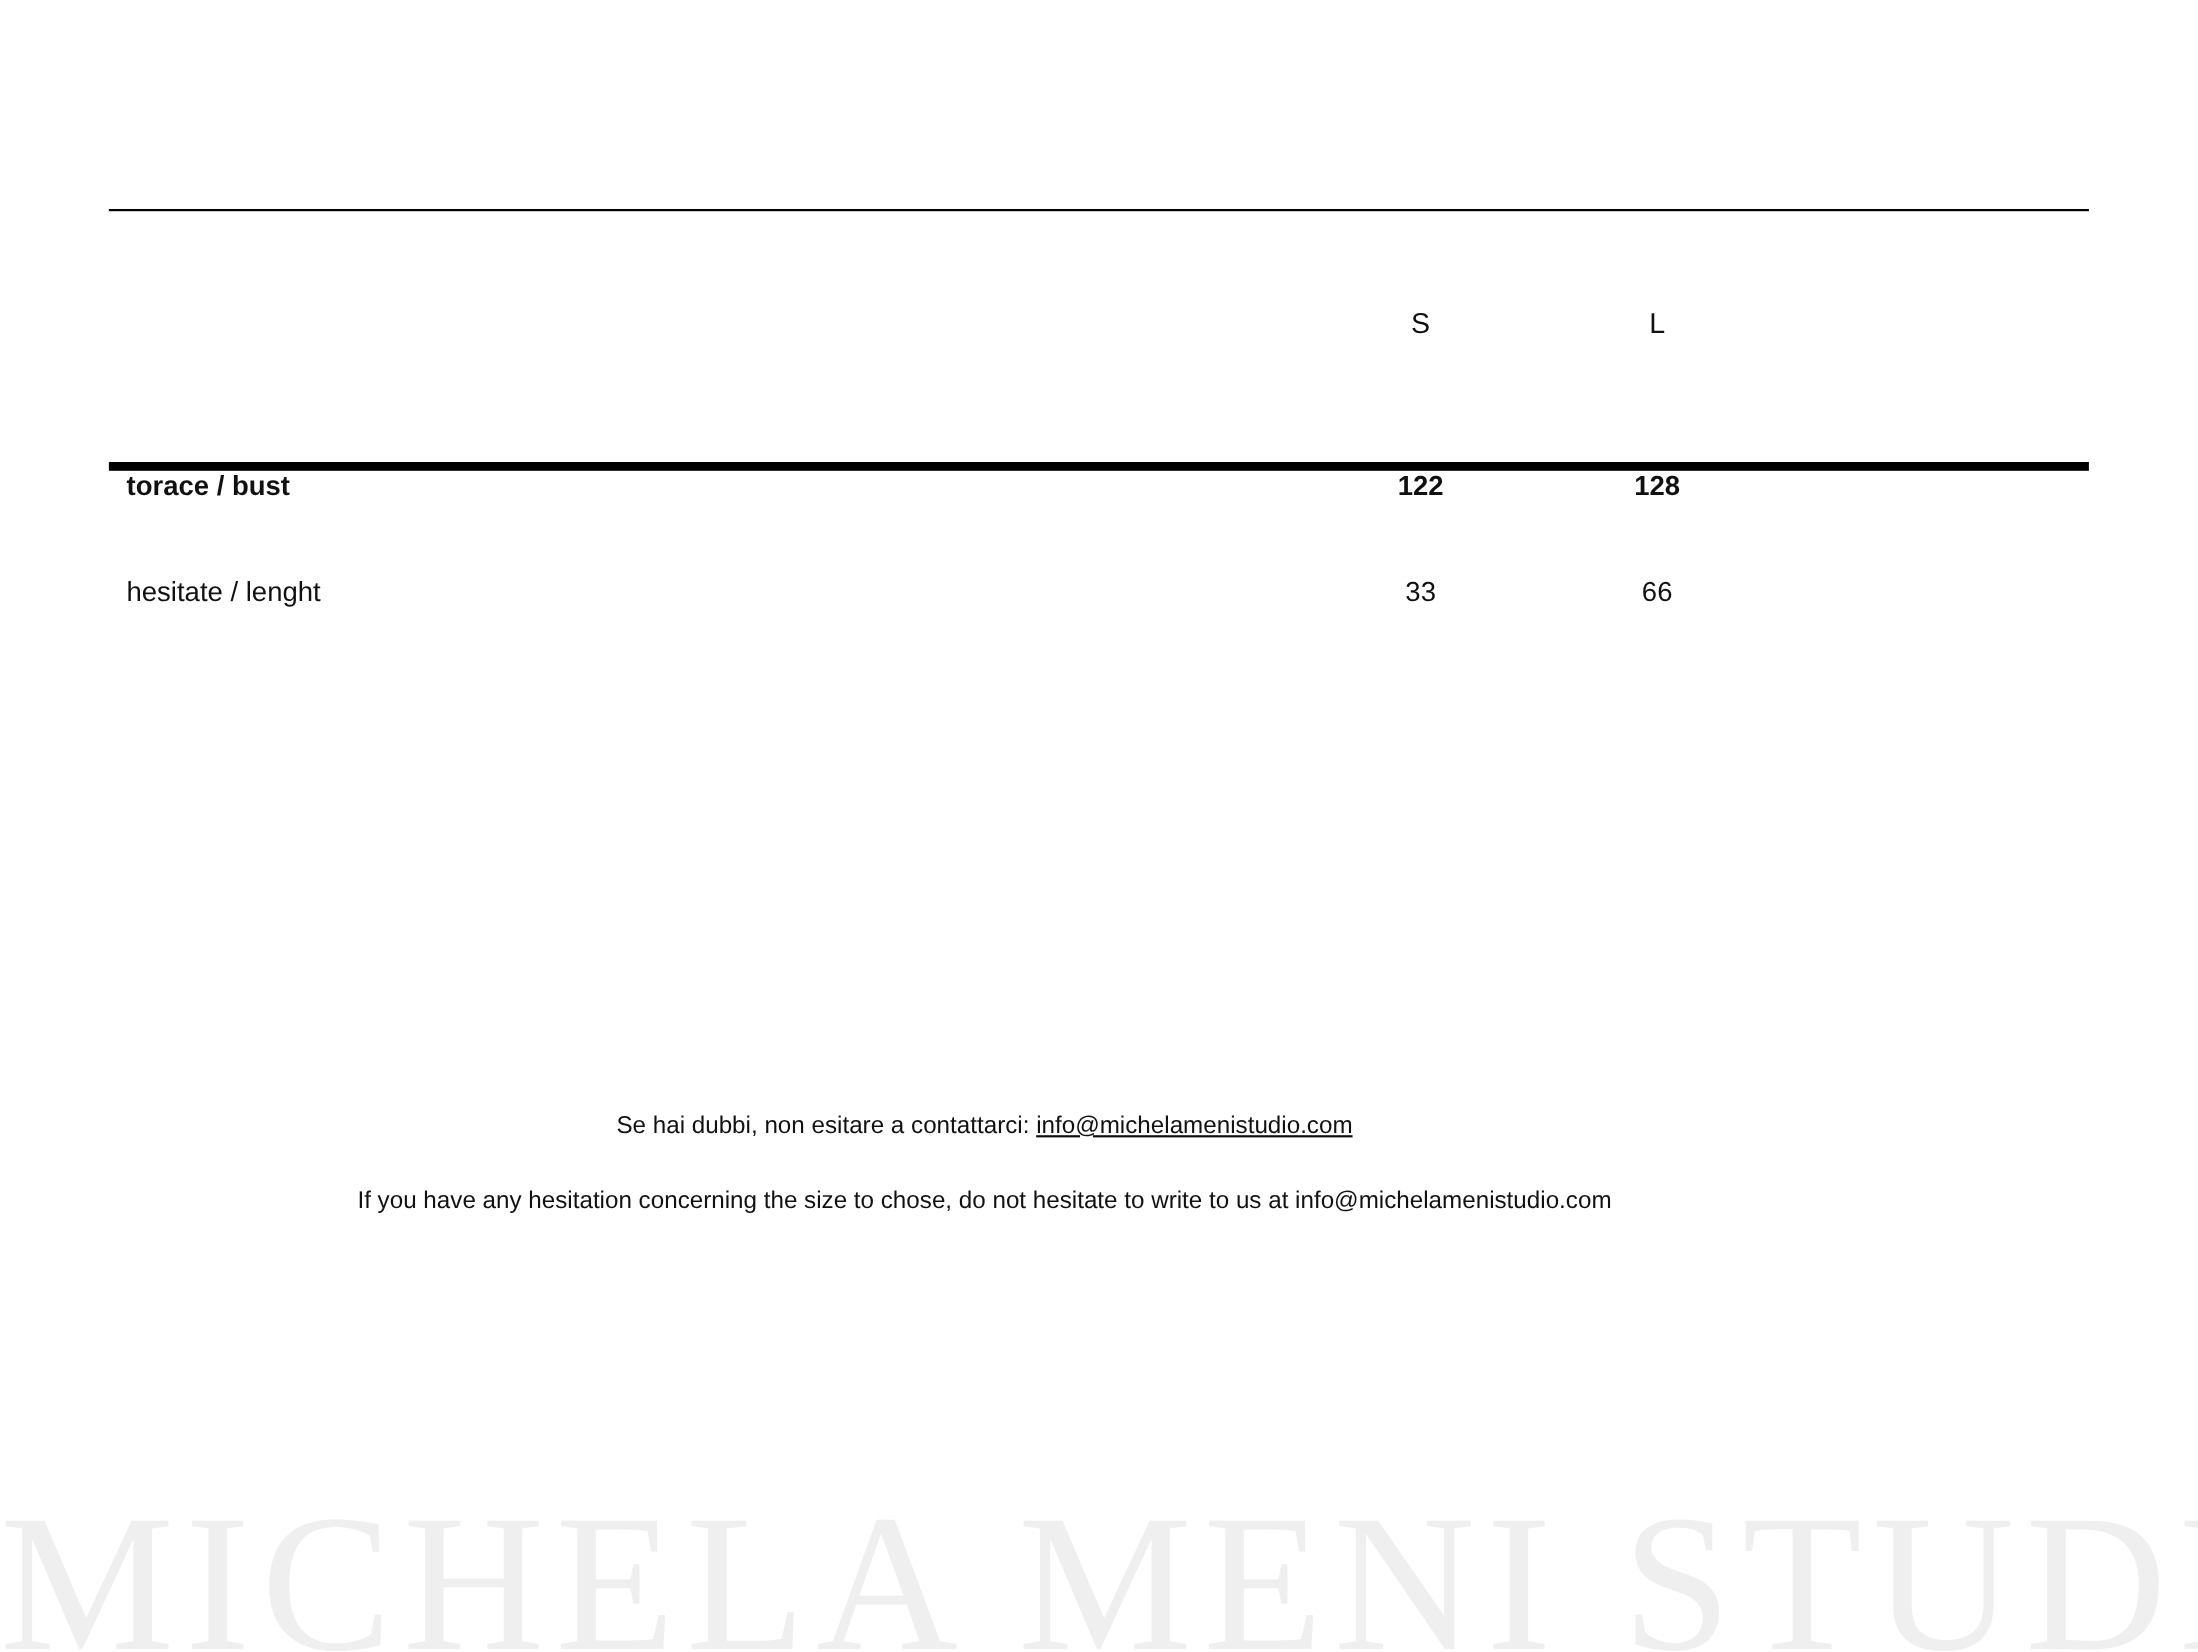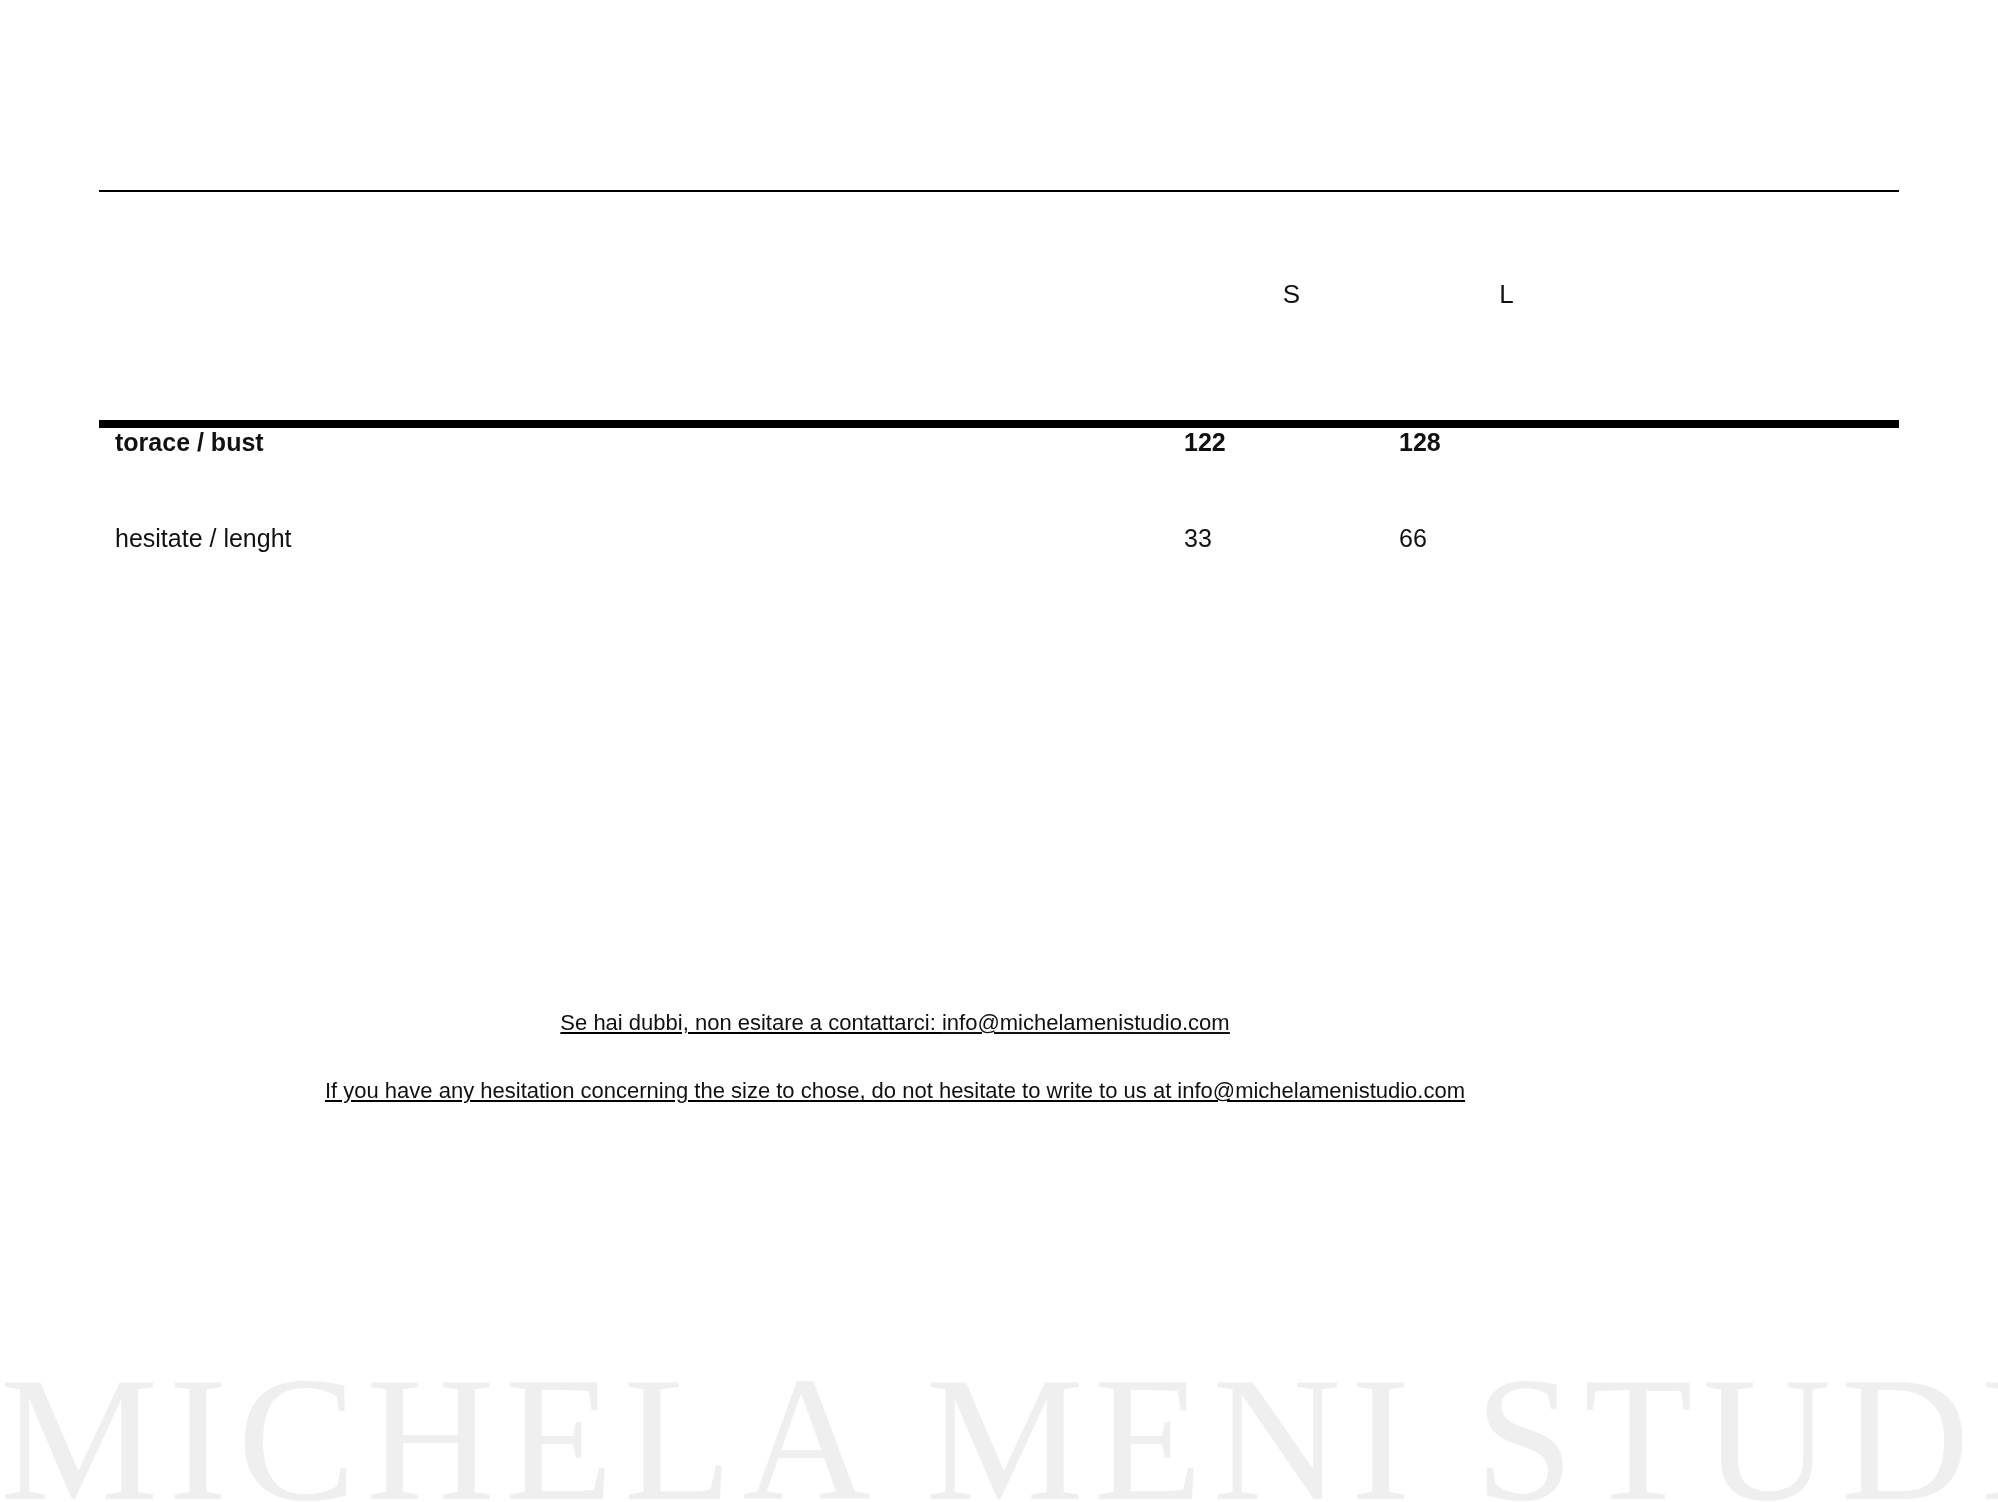--- a/index.html
+++ b/index.html
@@ -80,38 +80,37 @@
     width: 1800px;
     height: 8px;
     background: #000000;
   }
 
   table.size-table tbody td {
     font-size: 25px;
     height: 96px;
     padding: 0;
     vertical-align: middle;
-    text-align: left;
+    text-align: center;
     color: #111111;
   }
   table.size-table tbody td.row-label {
     text-align: left;
     padding-left: 16px;
     font-size: 25px;
   }
   table.size-table tbody tr:first-child td { padding-top: 36px; font-weight: bold; }
 
   
   .notes {
     position: absolute;
     left: 0;
     top: 1010px;
     width: 1790px;
     text-align: center;
-    text-decoration: underline;
   }
   .note-line {
     font-size: 22px;
     color: #111111;
     line-height: 1.2;
   }
   .note-line.first { margin-bottom: 42px; }
   .note-link {
     color: #111111;
     text-decoration: underline;

